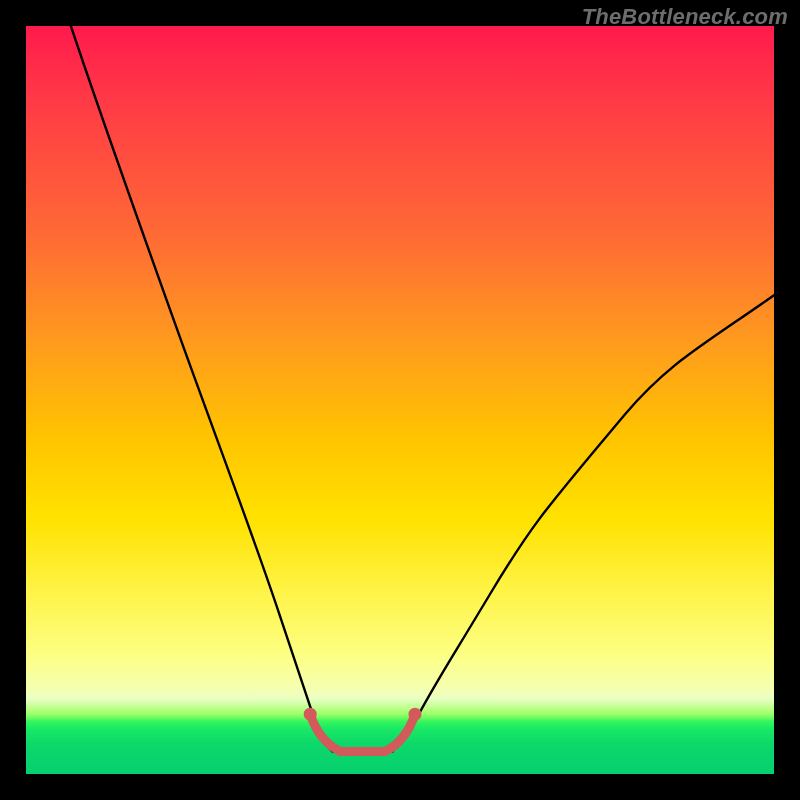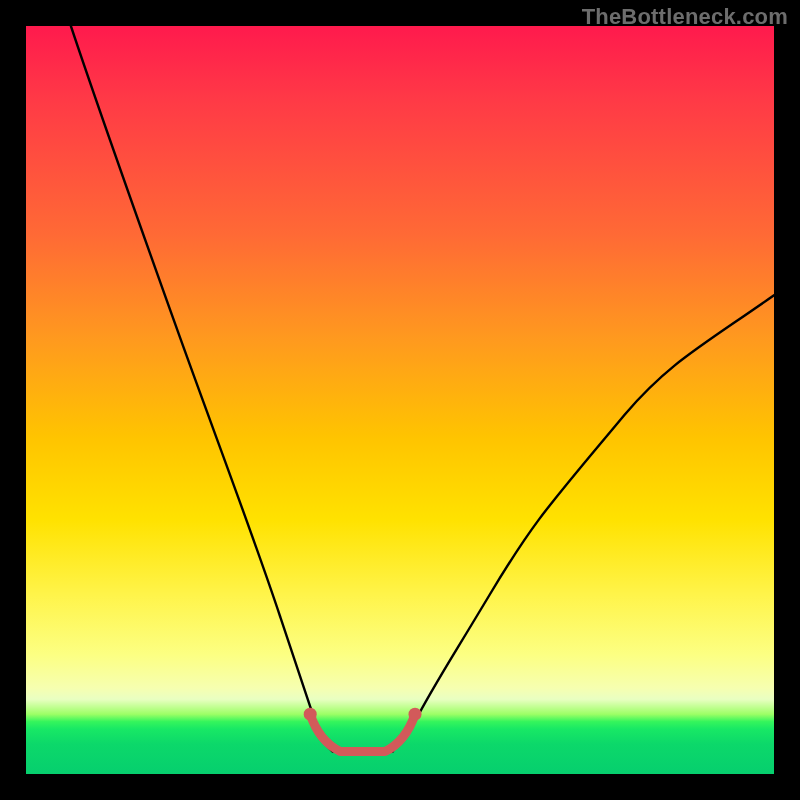--- a/index.html
+++ b/index.html
@@ -9,20 +9,21 @@
     height: 800px;
     background: #000;
     overflow: hidden;
     font-family: Arial, Helvetica, sans-serif;
   }
   .frame {
     position: relative;
     width: 800px;
     height: 678px;
     background: #000;
+    font-style: italic;
   }
   .watermark {
     position: absolute;
     top: 4px;
     right: 12px;
     color: #6d6d6d;
     font-size: 22px;
     font-weight: 600;
     letter-spacing: 0.2px;
     z-index: 5;

